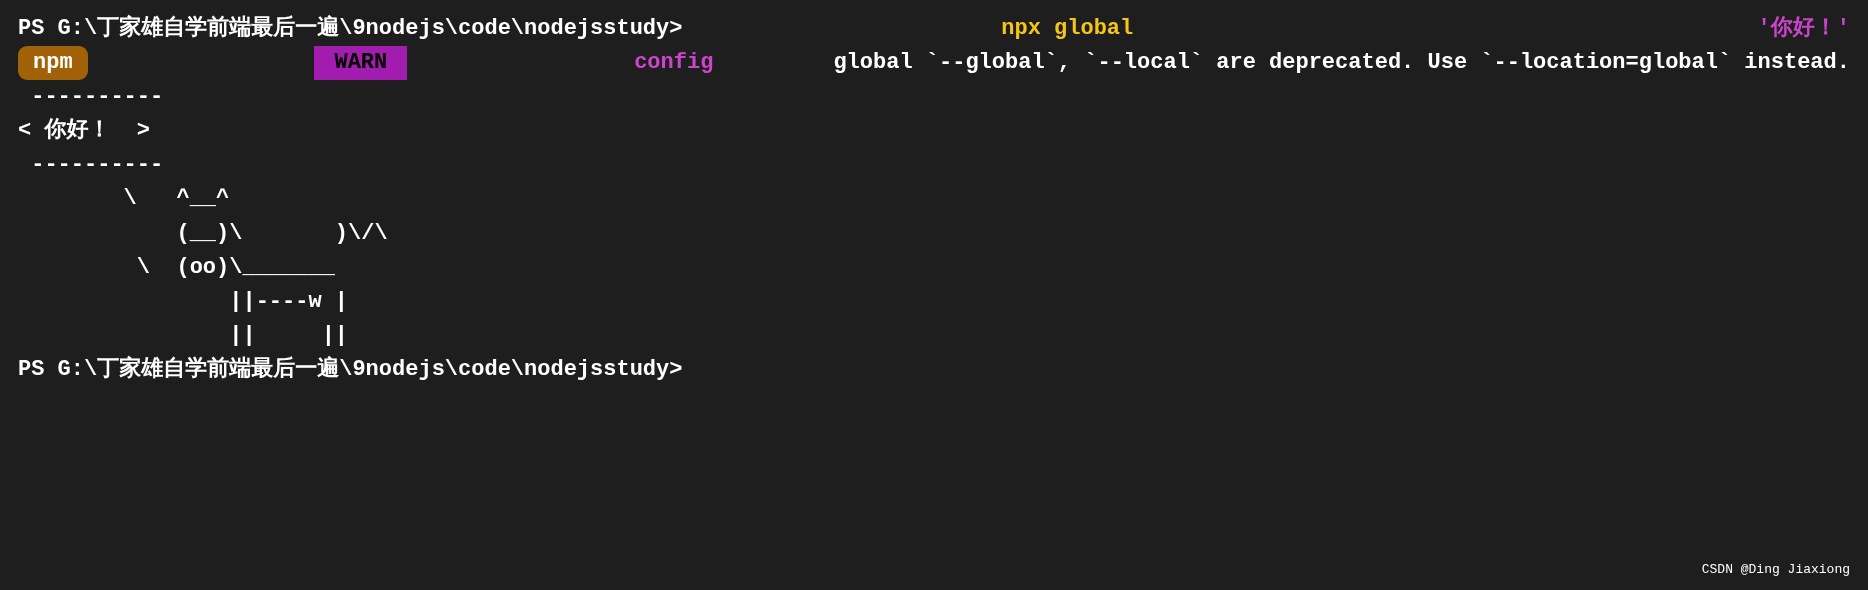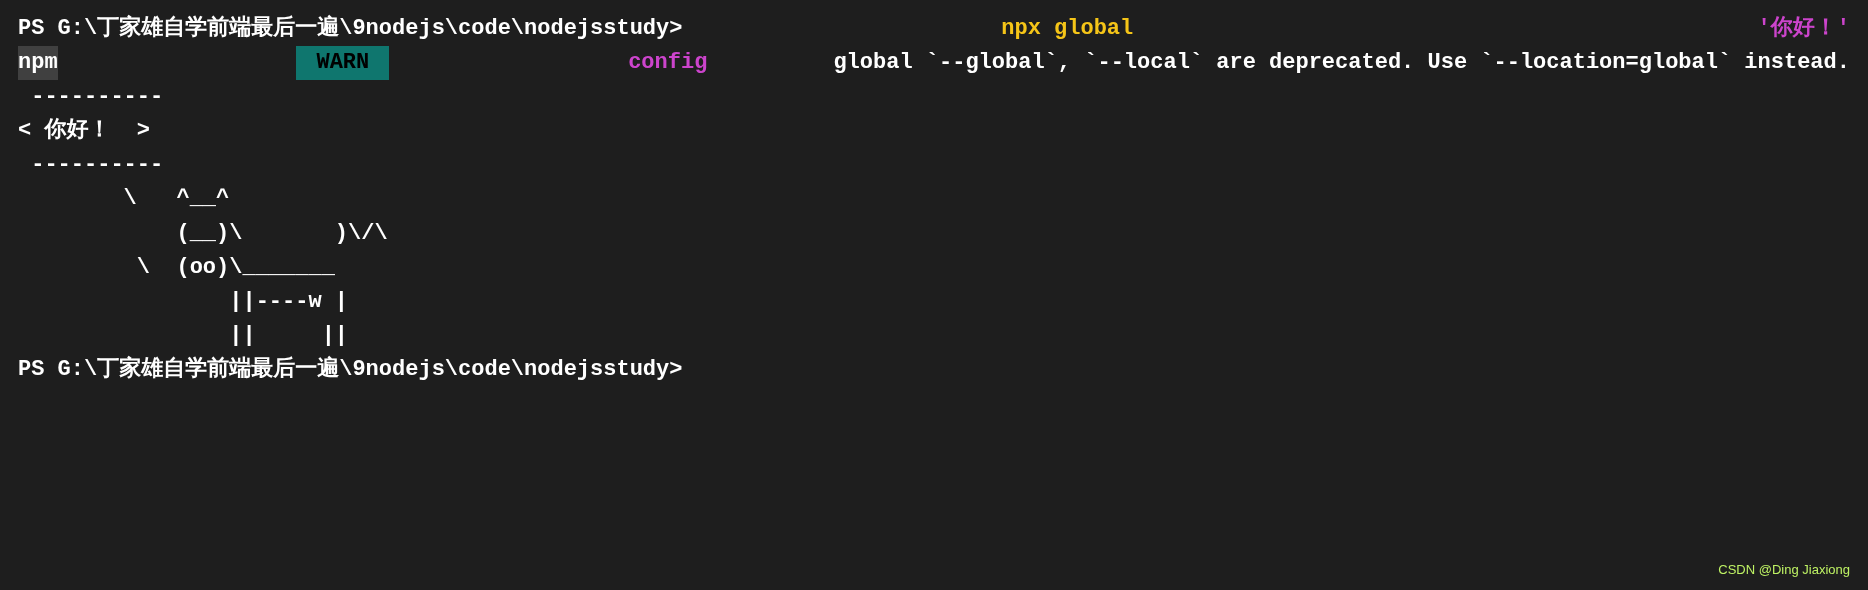--- a/index.html
+++ b/index.html
@@ -31,29 +31,30 @@
 
     .line {
       display: flex;
       flex-wrap: wrap;
       align-items: baseline;
       white-space: pre;
       justify-content: space-between;
     }
 
     .npm-badge {
-      background-color: #404040;
+      background-color: #a16207;
       color: #ffffff;
-      padding: 0 0;
+      padding: 0 15px;
       font-weight: bold;
       font-size: 22px;
+      border-radius: 9px;
     }
 
     .warn-badge {
-      background-color: #0f766e;
+      background-color: #a21caf;
       color: #000000;
       padding: 0 20px;
       font-weight: bold;
       font-size: 22px;
     }
 
     .prompt-text {
       color: #ffffff;
     }
 
@@ -74,24 +75,24 @@
     }
 
     .cowsay-ascii {
       color: #ffffff;
     }
 
     .watermark {
       position: absolute;
       bottom: 10px;
       right: 18px;
-      color: #bef264;
+      color: #ffffff;
       font-size: 13px;
       font-weight: normal;
-      font-family: Liberation Sans, sans-serif;
+      font-family: Liberation Mono, monospace;
     }
   </style>
 </head>
 <body>
 
 <div class="terminal">
 
   <div class="line">
     <span class="prompt-text">PS G:\丁家雄自学前端最后一遍\9nodejs\code\nodejsstudy&gt; </span><span class="prompt-cmd">npx global</span><span class="prompt-text"> </span><span class="prompt-arg">'你好！'</span>
   </div>

